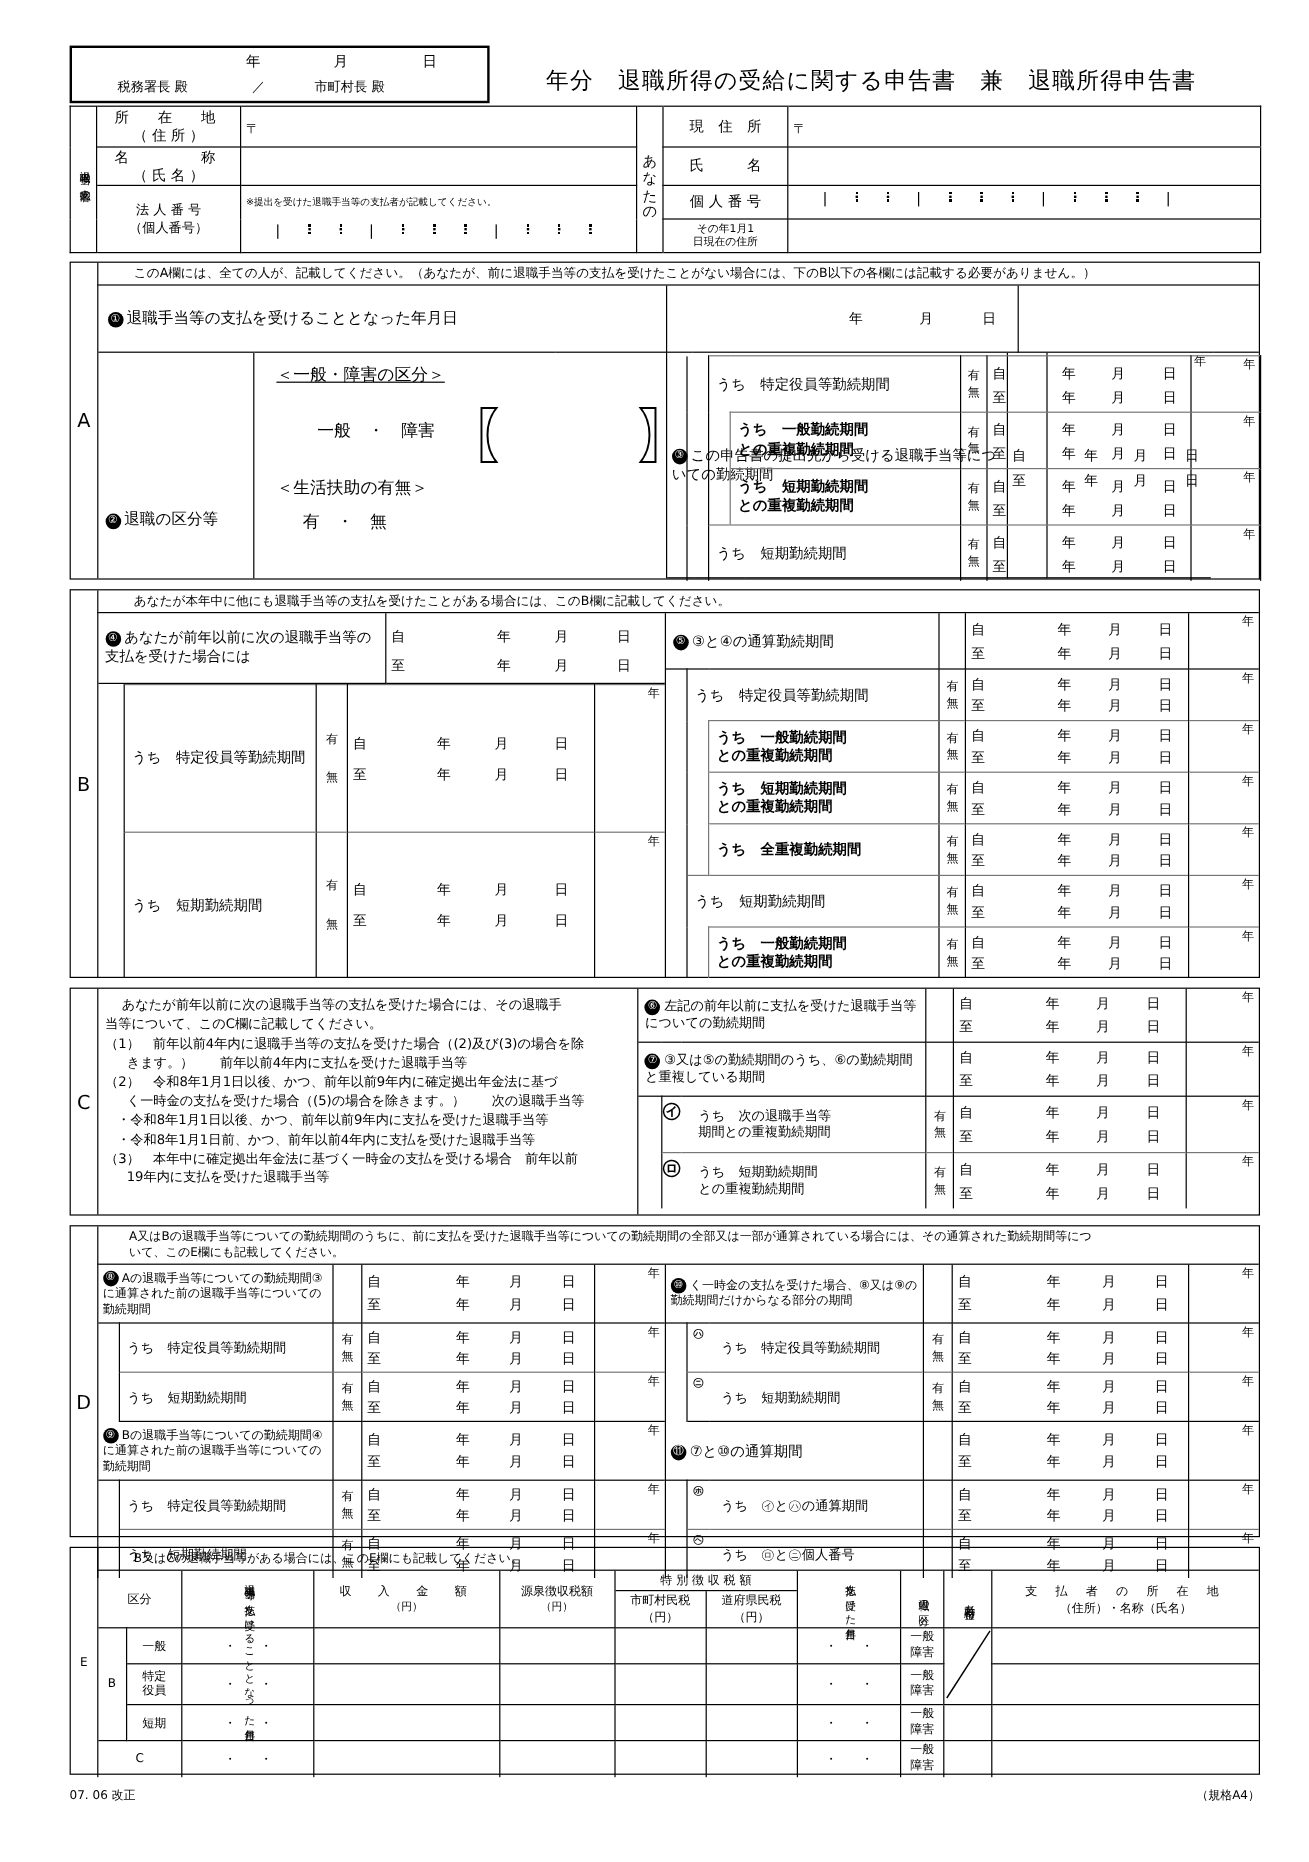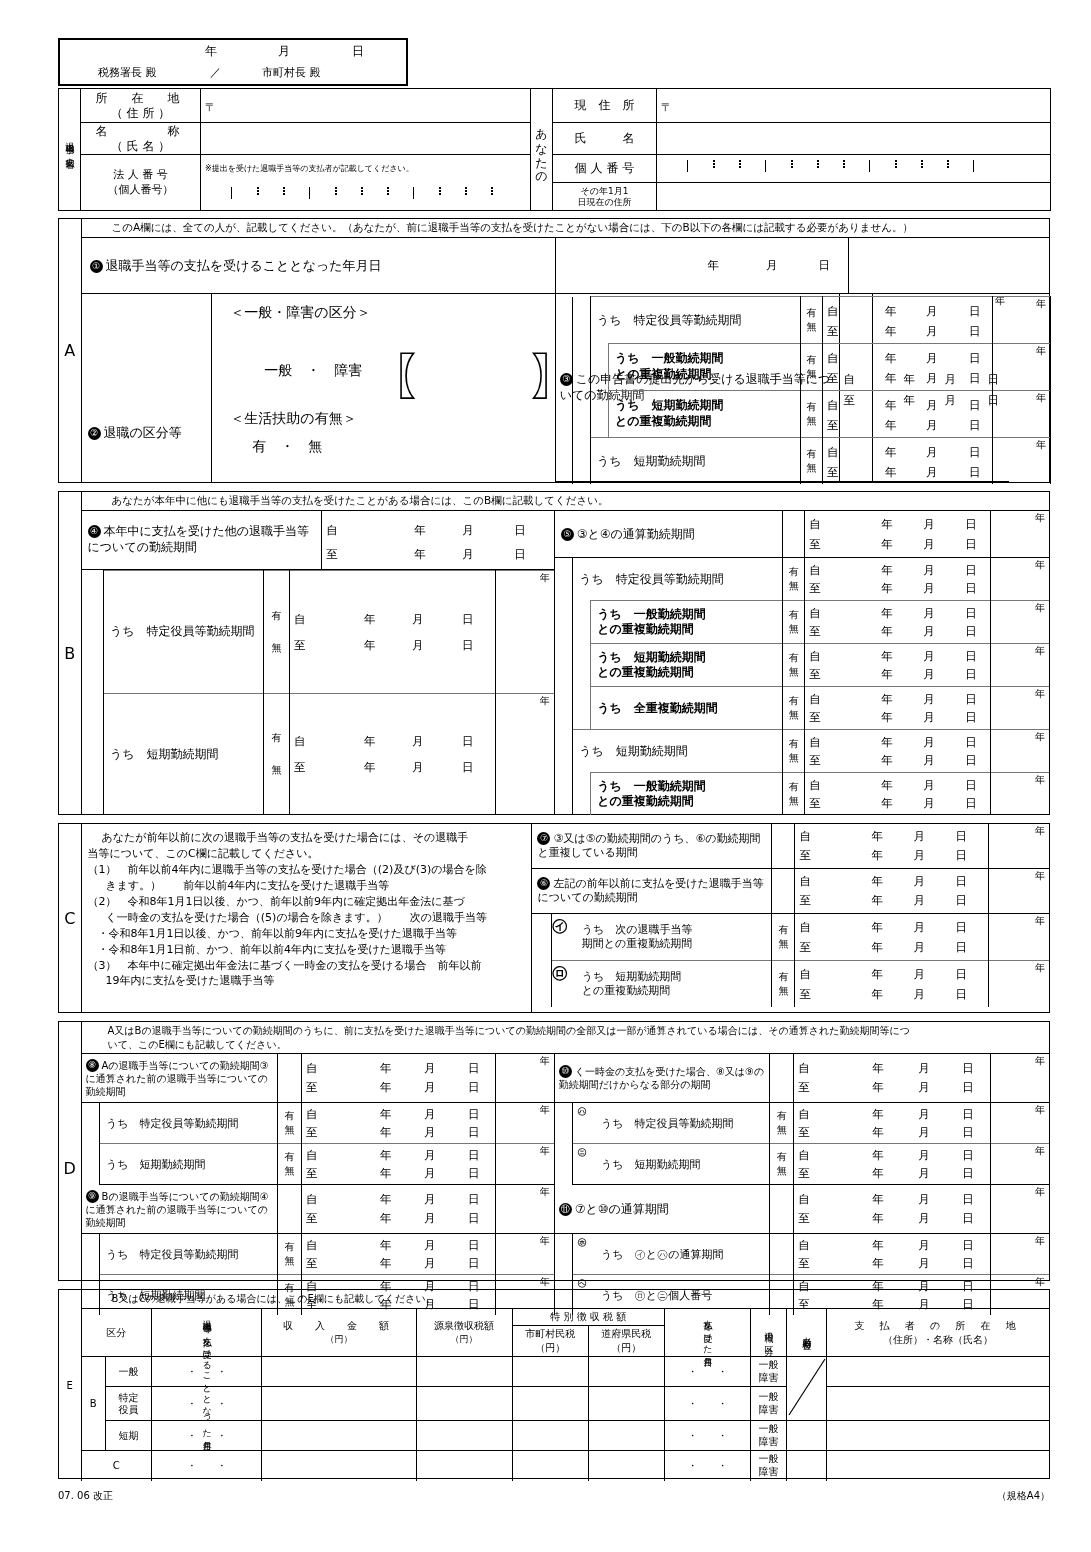--- a/index.html
+++ b/index.html
@@ -97,20 +97,21 @@
       <span style="left:145px;">年</span>
       <span style="left:218px;">月</span>
       <span style="left:292px;">日</span>
     </div>
     <div id="hdr-office">
       <span style="left:38px;">税務署長 殿</span>
       <span style="left:150px;">／</span>
       <span style="left:202px;">市町村長 殿</span>
     </div>
   </div>
+  <div id="title">年分　退職所得の受給に関する申告書　兼　退職所得申告書</div>
 
   <table id="top" class="bx">
     <colgroup>
       <col style="width:22px">
         <col style="width:120px">
         <col style="width:330px">
       <col style="width:22px">
         <col style="width:104px">
         <col style="width:394px">
     </colgroup>
@@ -249,21 +250,21 @@
                 <colgroup>
                           <col style="width:130px">
                           <col style="width:342px">
                         </colgroup>
                 <tbody>
                           <tr>
                   <td class="br f13 l" style="vertical-align:bottom;padding:0 0 40px 6px;">
                     <span class="cn">②</span><span>退職の区分等</span>
                   </td>
                   <td class="l" style="padding:10px 0 0 18px;vertical-align:top;">
-                    <div class="f14" style="margin-bottom:28px;">＜一般・障害の区分＞</div>
+                    <div class="f14" style="margin-bottom:16px;text-decoration:underline;">＜一般・障害の区分＞</div>
                     <div style="position:relative;height:54px;">
                       <span class="f14" style="position:absolute;left:34px;top:12px;">一般　・　障害</span>
                       <span style="position:absolute;left:160px;top:0;font-size:52px;line-height:52px;font-family:'DejaVu Serif',serif;">〖</span>
                       <span style="position:absolute;left:300px;top:0;font-size:52px;line-height:52px;font-family:'DejaVu Serif',serif;">〗</span>
                     </div>
                     <div class="f14" style="margin:6px 0 10px 0;">＜生活扶助の有無＞</div>
                     <div class="f14" style="padding-left:22px;">有　・　無</div>
                   </td>
                 </tr>
               </tbody>
@@ -443,21 +444,21 @@
 
             <td class="br" style="padding:0;vertical-align:top;">
               <table style="width:100%;height:100%;">
                 <colgroup>
                           <col style="width:240px">
                           <col style="width:232px">
                         </colgroup>
                 <tbody>
                           <tr>
                   <td class="br bb f12 l" style="height:58px;padding:4px 6px;line-height:1.3;">
-                    <span class="cn">④</span><span>本年中に支払を受けた他の退職手当等についての勤続期間</span>
+                    <span class="cn">④</span><span>あなたが前年以前に次の退職手当等の支払を受けた場合には</span>
                   </td>
                   <td class="bb">
                     <div style="position:relative;height:58px;font-size:11.5px;">
                       <span style="position:absolute;left:4px;top:12px;">自</span>
                       <span style="position:absolute;left:4px;top:36px;">至</span>
                       <span style="position:absolute;left:92px;top:12px;">年</span>
                       <span style="position:absolute;left:140px;top:12px;">月</span>
                       <span style="position:absolute;left:192px;top:12px;">日</span>
                       <span style="position:absolute;left:92px;top:36px;">年</span>
                       <span style="position:absolute;left:140px;top:36px;">月</span>
@@ -738,40 +739,40 @@
                   <col style="width:18px">
                   <col style="width:16px">
                   <col style="width:196px">
                   <col style="width:22px">
                   <col style="width:186px">
                   <col style="width:58px">
                 </colgroup>
             <tbody>
                   <tr>
               <td colspan="3" class="br bb f11 l" style="height:44px;padding:3px 5px;line-height:1.3;">
-                <span class="cn">⑦</span><span>③又は⑤の勤続期間のうち、⑥の勤続期間と重複している期間</span>
+                <span class="cn">⑥</span><span>左記の前年以前に支払を受けた退職手当等についての勤続期間</span>
               </td>
               <td class="bb br"></td>
               <td class="bb br">
                 <div style="position:relative;height:44px;font-size:11.5px;">
                   <span style="position:absolute;left:4px;top:5px;">自</span>
                   <span style="position:absolute;left:4px;top:24px;">至</span>
                   <span style="position:absolute;left:76px;top:5px;">年</span>
                   <span style="position:absolute;left:118px;top:5px;">月</span>
                   <span style="position:absolute;left:160px;top:5px;">日</span>
                   <span style="position:absolute;left:76px;top:24px;">年</span>
                   <span style="position:absolute;left:118px;top:24px;">月</span>
                   <span style="position:absolute;left:160px;top:24px;">日</span>
                 </div>
               </td>
               <td class="bb yr-cell"><span>年</span></td>
             </tr>
             <tr>
               <td colspan="3" class="br bb f11 l" style="height:44px;padding:3px 5px;line-height:1.3;">
-                <span class="cn">⑥</span><span>左記の前年以前に支払を受けた退職手当等についての勤続期間</span>
+                <span class="cn">⑦</span><span>③又は⑤の勤続期間のうち、⑥の勤続期間と重複している期間</span>
               </td>
               <td class="bb br"></td>
               <td class="bb br">
                 <div style="position:relative;height:44px;font-size:11.5px;">
                   <span style="position:absolute;left:4px;top:5px;">自</span>
                   <span style="position:absolute;left:4px;top:24px;">至</span>
                   <span style="position:absolute;left:76px;top:5px;">年</span>
                   <span style="position:absolute;left:118px;top:5px;">月</span>
                   <span style="position:absolute;left:160px;top:5px;">日</span>
                   <span style="position:absolute;left:76px;top:24px;">年</span>

